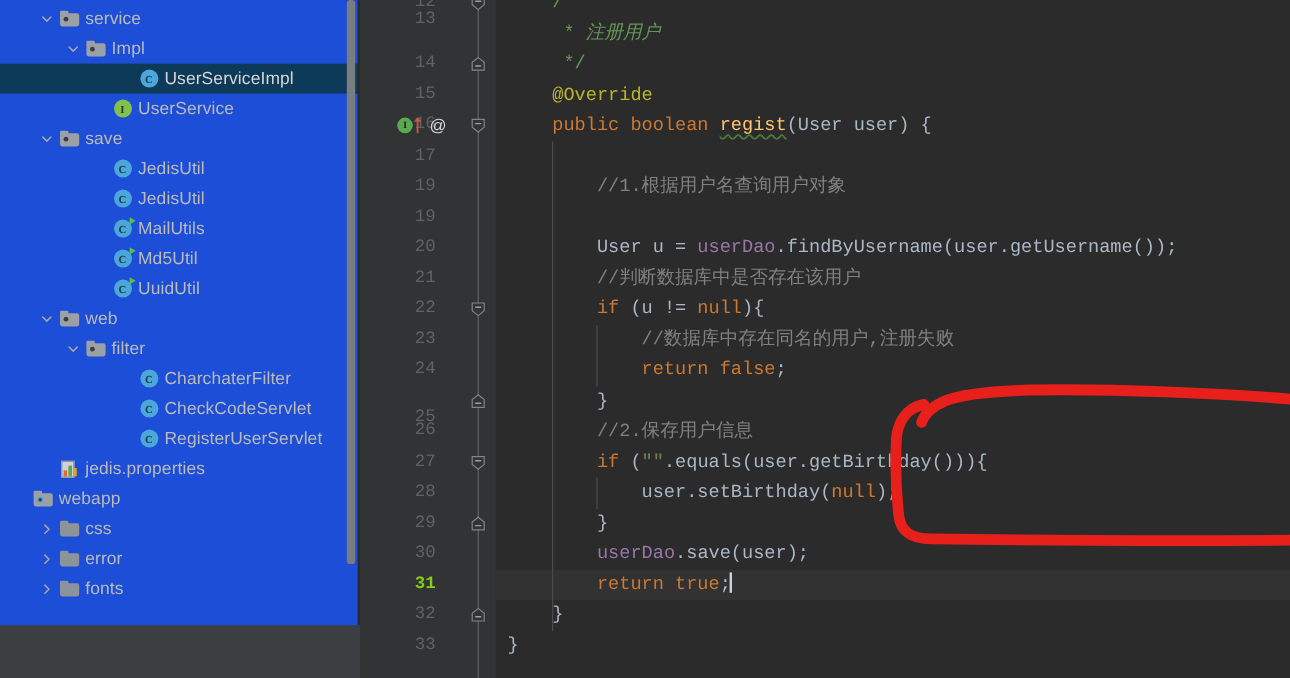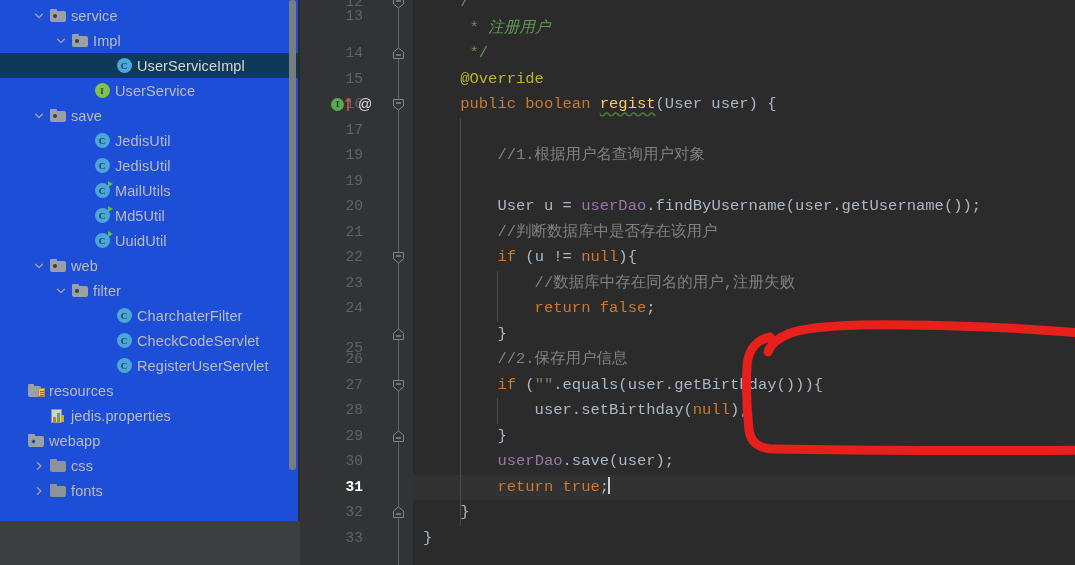--- a/index.html
+++ b/index.html
@@ -89,21 +89,21 @@
   #gutter-marker-strip { position:absolute; left:0; top:0; width:4px; height:565px; background:#313335; }
   #fold-col { position:absolute; left:85px; top:0; width:28px; height:565px; background:#313335; }
   #fold-line { position:absolute; left:13px; top:0; width:1px; height:565px; background:#606366; }
   #code-area { position:absolute; left:113px; top:0; right:0; height:565px; }
 
   .ln {
     position:absolute; left:0; width:63px; text-align:right;
     font-family:"Liberation Mono", monospace; font-size:14.5px; color:#606366;
     height:25.5px; line-height:25.5px;
   }
-  .ln.cur { color:#ffffff; font-weight:bold; }
+  .ln.cur { color:#84cc16; font-weight:bold; }
 
   .codeline {
     position:absolute; left:0; right:0; height:25.5px; line-height:25.5px;
     font-family:"Liberation Mono", monospace; font-size:15.5px;
     white-space:pre; color:#a9b7c6; padding-left:10px;
   }
   .hl-row { position:absolute; left:0; right:0; height:25.5px; background:#323232; }
 
   
   .kw   { color:#cc7832; }
@@ -331,36 +331,20 @@
           <span style="display:inline-block;width:96px"></span>
           <span class="tw"></span>
           <span class="ic">
             <span class="badge cls">
               <span class="circ">C</span>
             </span>
           </span>
           <span class="lbl">RegisterUserServlet</span>
         </div>
         <div class="tree-row">
-          <span style="display:inline-block;width:8px"></span>
-          <span class="tw"></span>
-          <span class="ic">
-            <span class="fldr">
-              <span class="tab"></span>
-              <span class="body"></span>
-              <span class="pg">
-                <i style="top:2px"></i>
-                <i style="top:4px"></i>
-                <i style="top:6px"></i>
-              </span>
-            </span>
-          </span>
-          <span class="lbl">resources</span>
-        </div>
-        <div class="tree-row">
           <span style="display:inline-block;width:30px"></span>
           <span class="tw"></span>
           <span class="ic">
             <span class="propico">
               <span class="sheet"></span>
               <b1></b1>
               <b2></b2>
               <b3></b3>
             </span>
           </span>
@@ -385,20 +369,35 @@
               <path d="M3.4 1.6 L6.8 5 L3.4 8.4" stroke="#a6a6a6" stroke-width="1.3" fill="none" stroke-linecap="round" stroke-linejoin="round"></path>
             </svg>
           </span>
           <span class="ic">
             <span class="fld2">
               <span class="tab"></span>
               <span class="body"></span>
             </span>
           </span>
           <span class="lbl">css</span>
+        </div>
+        <div class="tree-row">
+          <span style="display:inline-block;width:30px"></span>
+          <span class="tw">
+            <svg width="10" height="10" viewBox="0 0 10 10">
+              <path d="M3.4 1.6 L6.8 5 L3.4 8.4" stroke="#a6a6a6" stroke-width="1.3" fill="none" stroke-linecap="round" stroke-linejoin="round"></path>
+            </svg>
+          </span>
+          <span class="ic">
+            <span class="fld2">
+              <span class="tab"></span>
+              <span class="body"></span>
+            </span>
+          </span>
+          <span class="lbl">error</span>
         </div>
         <div class="tree-row">
           <span style="display:inline-block;width:30px"></span>
           <span class="tw">
             <svg width="10" height="10" viewBox="0 0 10 10">
               <path d="M3.4 1.6 L6.8 5 L3.4 8.4" stroke="#a6a6a6" stroke-width="1.3" fill="none" stroke-linecap="round" stroke-linejoin="round"></path>
             </svg>
           </span>
           <span class="ic">
             <span class="fld2">

